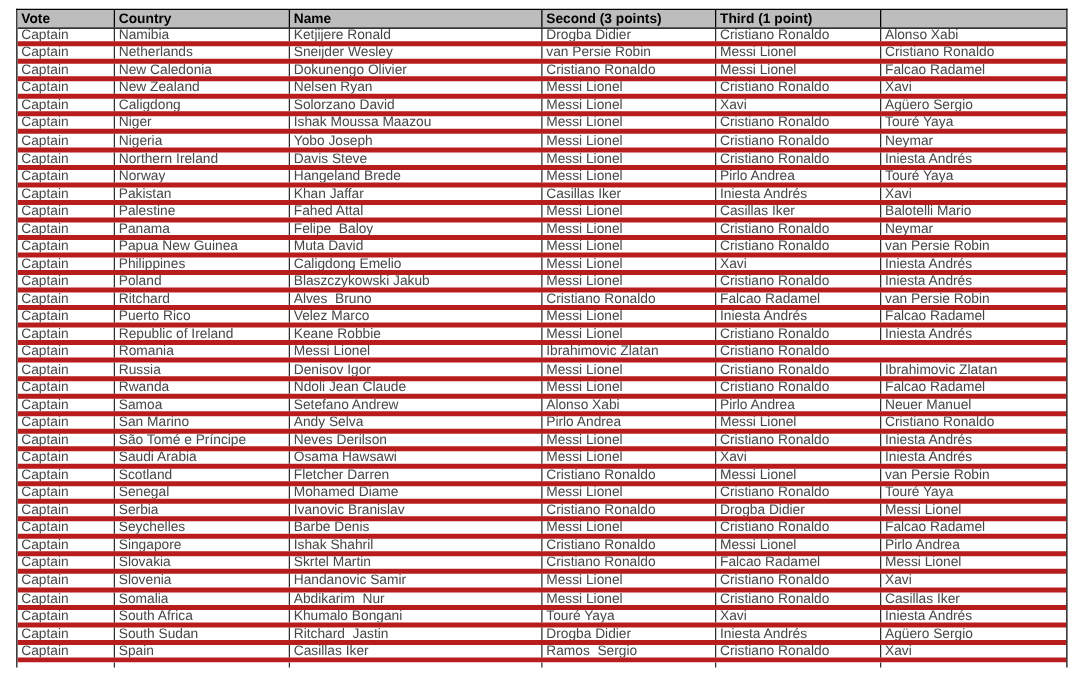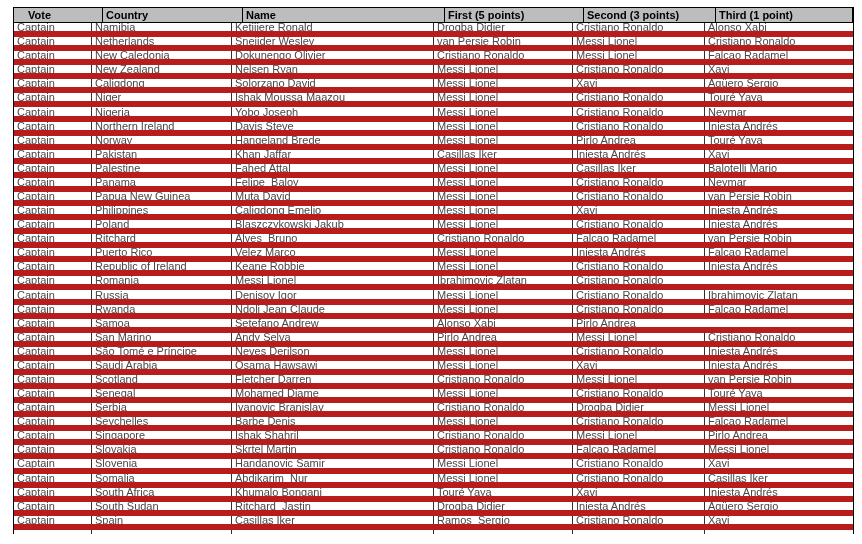--- a/index.html
+++ b/index.html
@@ -17,27 +17,26 @@
     border-bottom:none;
     box-sizing:border-box;
     overflow:hidden;
     background:#ffffff;
   }
   .row {
     display:grid;
     grid-template-columns:78px 140px 202px 139px 132px 1fr;
     height:14.08px;
     box-sizing:border-box;
-    border-bottom:6px solid #b91c1c;
+    border-bottom:4px solid #b91c1c;
   }
   .row.header-row {
     height:15px;
     background:#bdbdbd;
     border-bottom:1px solid #000000;
-    padding-left:11px;
   }
   .cell {
     font-size:11px;
     line-height:12px;
     color:#474747;
     padding-left:3px;
     display:flex;
     align-items:center;
     white-space:pre;
     overflow:hidden;
@@ -58,21 +57,20 @@
 </style>
 </head>
 <body>
 
 <div class="sheet">
   <div class="table-wrap">
     <div class="row header-row">
       <div class="cell">Vote</div>
       <div class="cell">Country</div>
       <div class="cell">Name</div>
-      <div class="cell">First (5 points)</div>
       <div class="cell">Second (3 points)</div>
       <div class="cell">Third (1 point)</div>
     </div>
     <div id="rows-container">
         <div class="row">
           <div class="cell">Captain</div>
           <div class="cell">Namibia</div>
           <div class="cell">Ketjijere Ronald</div>
           <div class="cell">Drogba Didier</div>
           <div class="cell">Cristiano Ronaldo</div>
@@ -236,20 +234,21 @@
           <div class="cell">Messi Lionel</div>
           <div class="cell">Cristiano Ronaldo</div>
           <div class="cell">Falcao Radamel</div>
         </div>
         <div class="row">
           <div class="cell">Captain</div>
           <div class="cell">Samoa</div>
           <div class="cell">Setefano Andrew</div>
           <div class="cell">Alonso Xabi</div>
           <div class="cell">Pirlo Andrea</div>
+          <div class="cell">Neuer Manuel</div>
         </div>
         <div class="row">
           <div class="cell">Captain</div>
           <div class="cell">San Marino</div>
           <div class="cell">Andy Selva</div>
           <div class="cell">Pirlo Andrea</div>
           <div class="cell">Messi Lionel</div>
           <div class="cell">Cristiano Ronaldo</div>
         </div>
         <div class="row">

